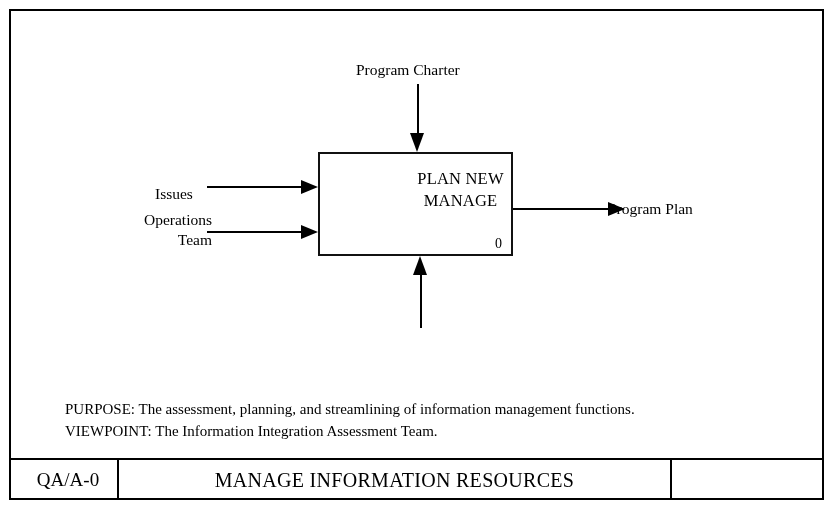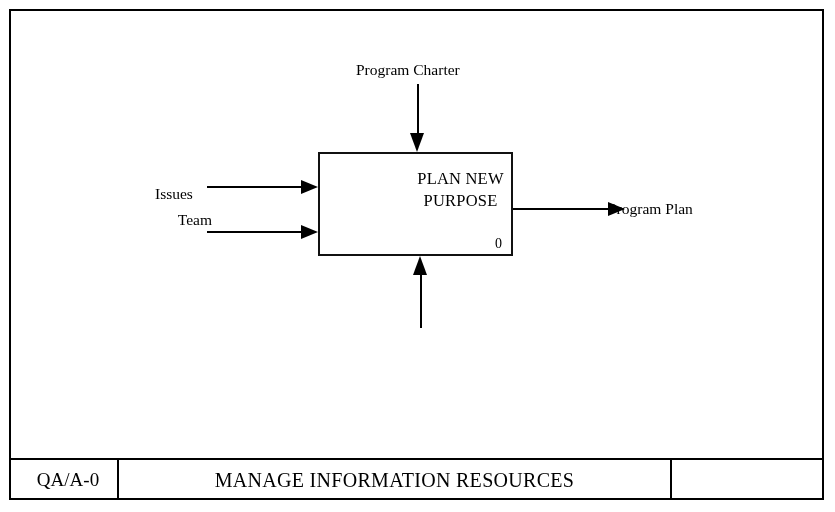--- a/index.html
+++ b/index.html
@@ -202,40 +202,45 @@
 
   <div class="label lbl-control">Program Charter</div>
   <div class="arrow-line-v" style="left:417px; top:84px; height:52px;"></div>
   <div class="arrowhead-down" style="left:410px; top:133px;"></div>
 
   <div class="label lbl-input1">Issues</div>
   <div class="arrow-line-h" style="left:207px; top:186px; width:98px;"></div>
   <div class="arrowhead-right" style="left:301px; top:180px;"></div>
 
   <div class="label lbl-input2">
+    <span>Operations</span>
     <span>Team</span>
   </div>
   <div class="arrow-line-h" style="left:207px; top:231px; width:98px;"></div>
   <div class="arrowhead-right" style="left:301px; top:225px;"></div>
 
   <div class="activity-box">
     <div class="activity-title">
       <span>PLAN NEW</span>
-      <span>PURPOSE</span>
+      <span>MANAGE</span>
     </div>
     <div class="activity-node">0</div>
   </div>
 
   <div class="arrow-line-h" style="left:511px; top:208px; width:112px;"></div>
   <div class="arrowhead-right" style="left:608px; top:202px;"></div>
   <div class="label lbl-output">Program Plan</div>
 
   <div class="arrow-line-v" style="left:420px; top:273px; height:55px;"></div>
   <div class="arrowhead-up" style="left:413px; top:256px;"></div>
 
+  <div class="statement-block">
+    <div>PURPOSE: The assessment, planning, and streamlining of information management functions.</div>
+    <div>VIEWPOINT: The Information Integration Assessment Team.</div>
+  </div>
 
   <div class="title-divider"></div>
   <div class="title-cell-sep sep-1"></div>
   <div class="title-cell-sep sep-2"></div>
 
   <div class="title-code">QA/A-0</div>
   <div class="title-main">MANAGE INFORMATION RESOURCES</div>
   <div class="title-extra"></div>
 
 </div>

